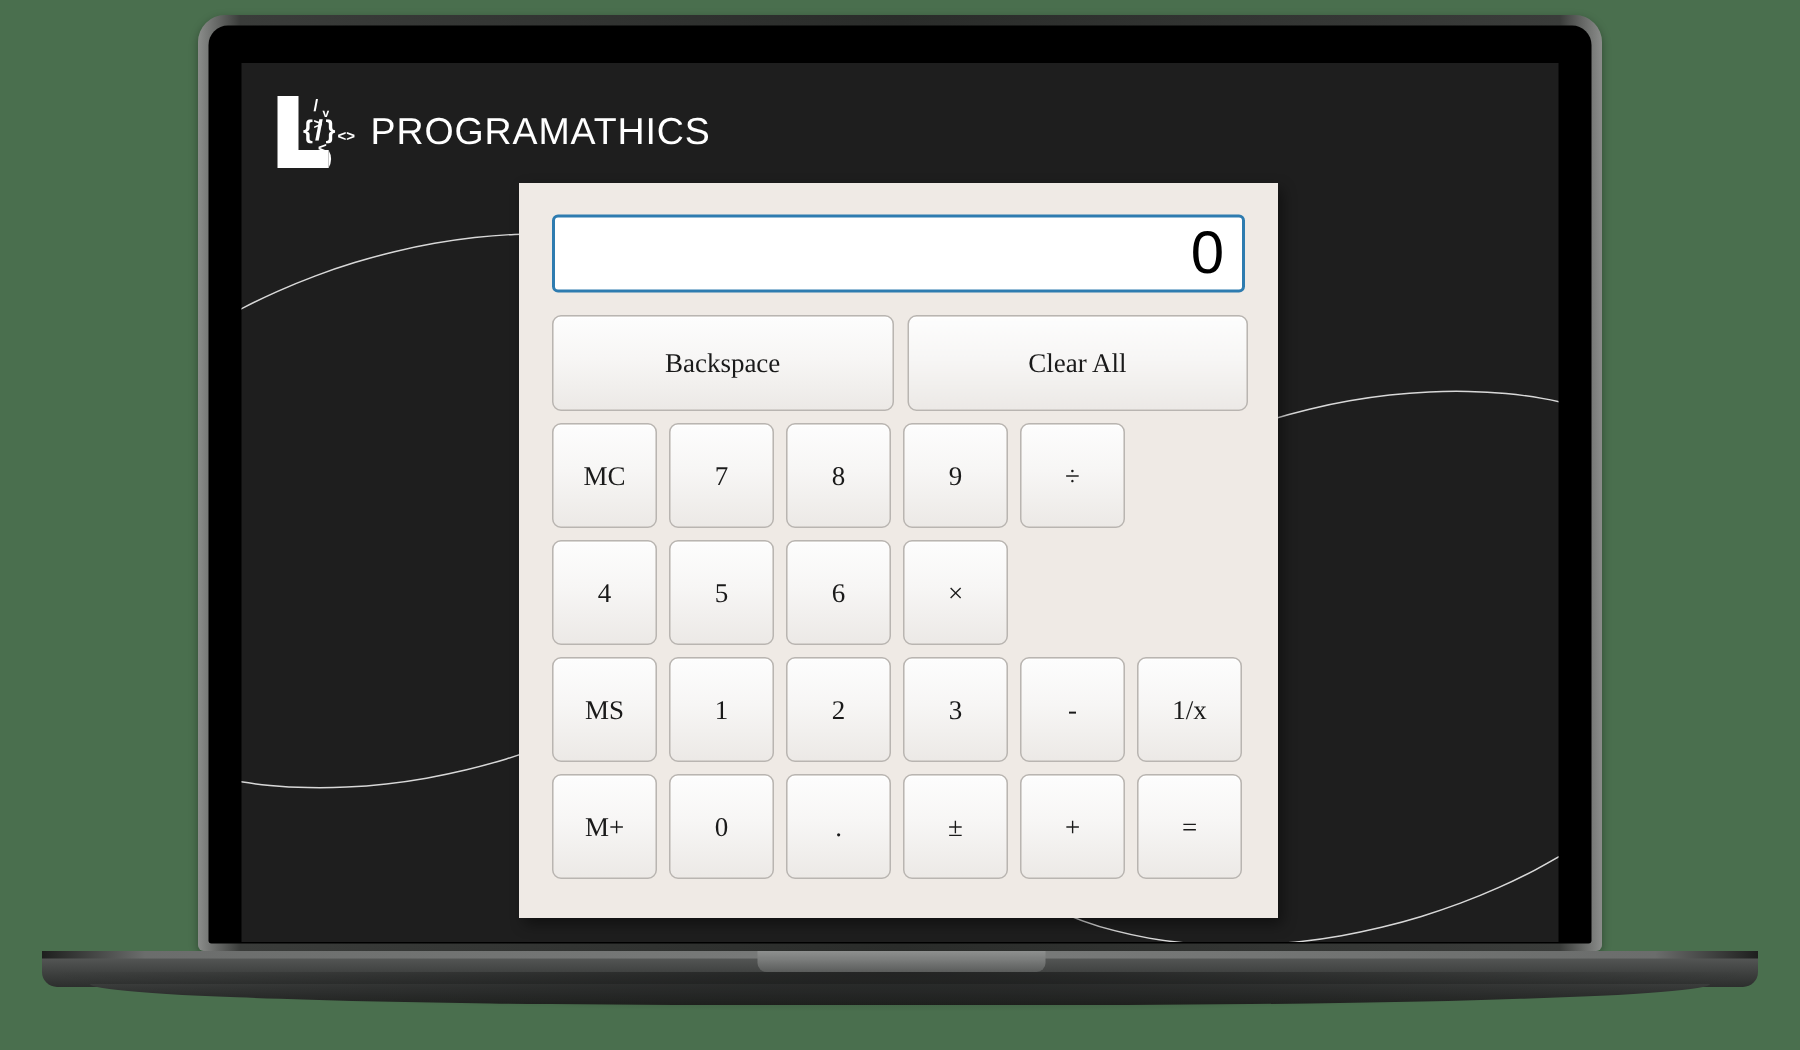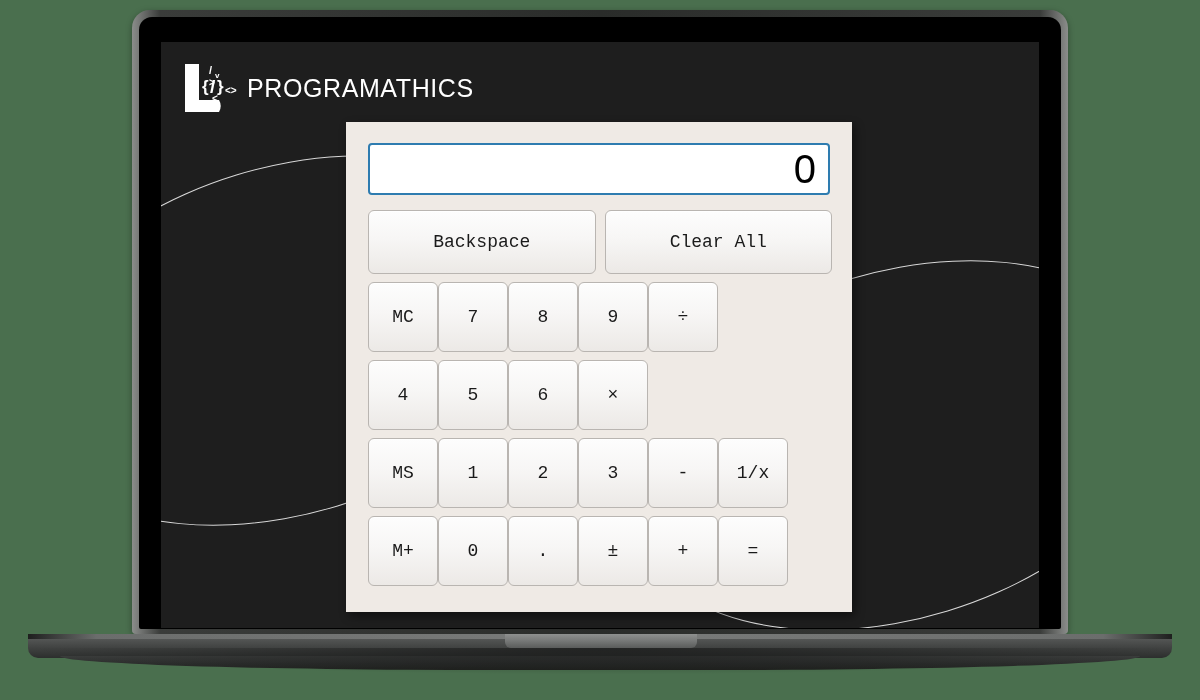--- a/index.html
+++ b/index.html
@@ -183,31 +183,31 @@
 
   #keypad {
     position: absolute;
     left: 22px;
     top: 88px;
     width: 464px;
   }
 
   .row {
     display: flex;
-    gap: 0;
+    gap: 8px;
     margin-bottom: 8px;
   }
   .row-top { gap: 9px; }
 
   .btn {
     background: linear-gradient(180deg, #fdfdfd 0%, #f7f6f5 45%, #ece9e6 100%);
     border: 1px solid #b9b5b1;
     border-radius: 6px;
     color: #1a1a1a;
-    font-family: Liberation Mono, monospace;
+    font-family: Liberation Serif, serif;
     font-size: 18px;
     display: flex;
     align-items: center;
     justify-content: center;
     box-sizing: border-box;
     cursor: default;
     box-shadow: 0 1px 0 rgba(255,255,255,.8) inset;
     user-select: none;
   }
   .btn-top {

